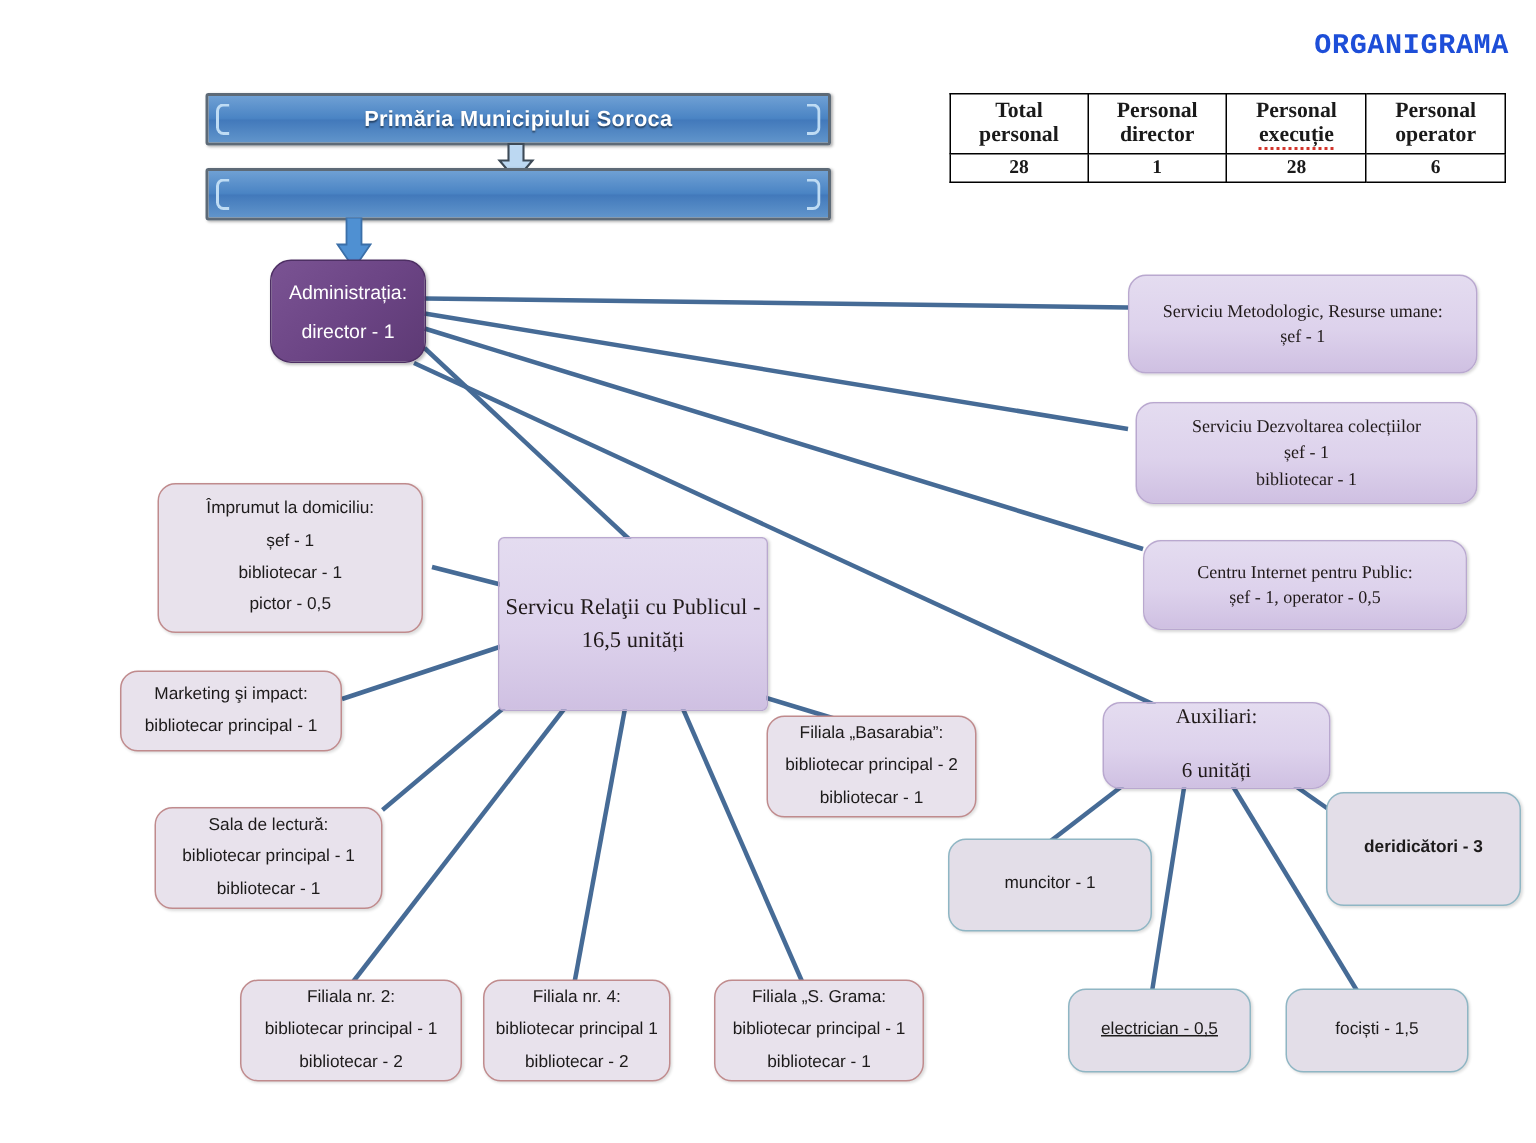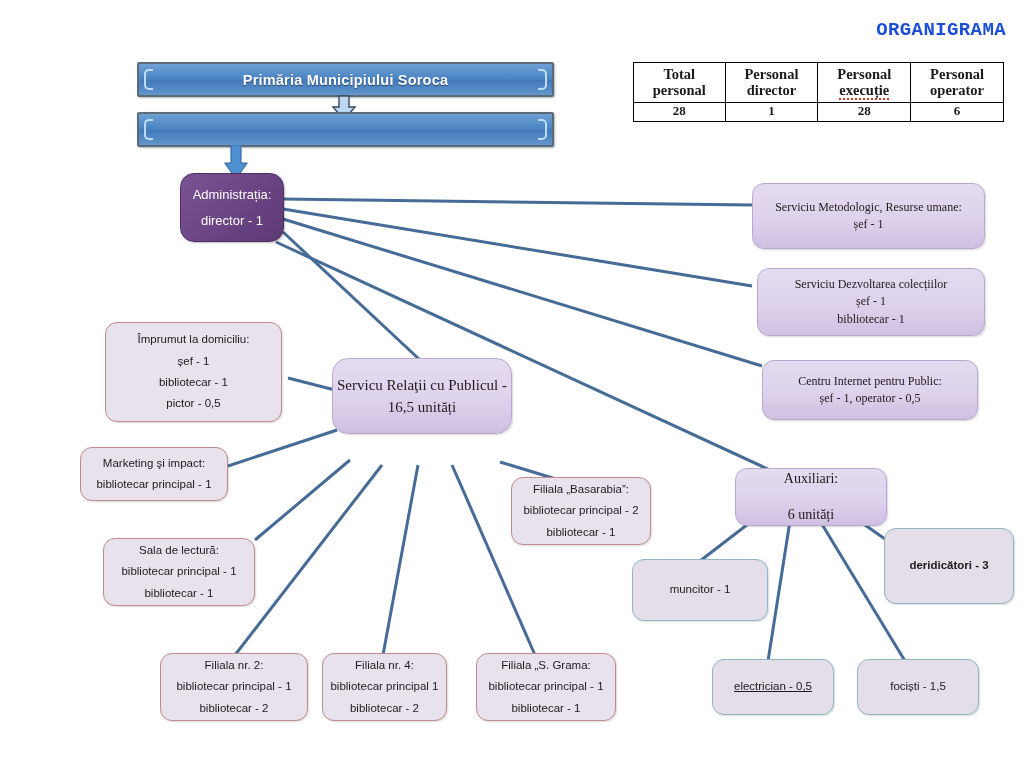--- a/index.html
+++ b/index.html
@@ -256,21 +256,21 @@
     <span class="ln">Serviciu Dezvoltarea colecțiilor</span>
     <span class="ln">șef  - 1</span>
     <span class="ln">bibliotecar - 1</span>
   </div>
 
   <div class="node purple" style="left:762px; top:360px; width:216px; height:60px;">
     <span class="ln">Centru Internet pentru Public:</span>
     <span class="ln">șef - 1, operator -  0,5</span>
   </div>
 
-  <div class="node purple big" style="left:332px; top:358px; width:180px; height:76px; border-radius:16px;">
+  <div class="node purple big" style="left:332px; top:358px; width:180px; height:116px; border-radius:4px;">
     <span class="ln">Servicu Relaţii cu Publicul -</span>
     <span class="ln">16,5 unități</span>
   </div>
 
   <div class="node pink" style="left:105px; top:322px; width:177px; height:100px;">
     <span class="ln">Împrumut la domiciliu:</span>
     <span class="ln">șef - 1</span>
     <span class="ln">bibliotecar - 1</span>
     <span class="ln">pictor - 0,5</span>
   </div>

